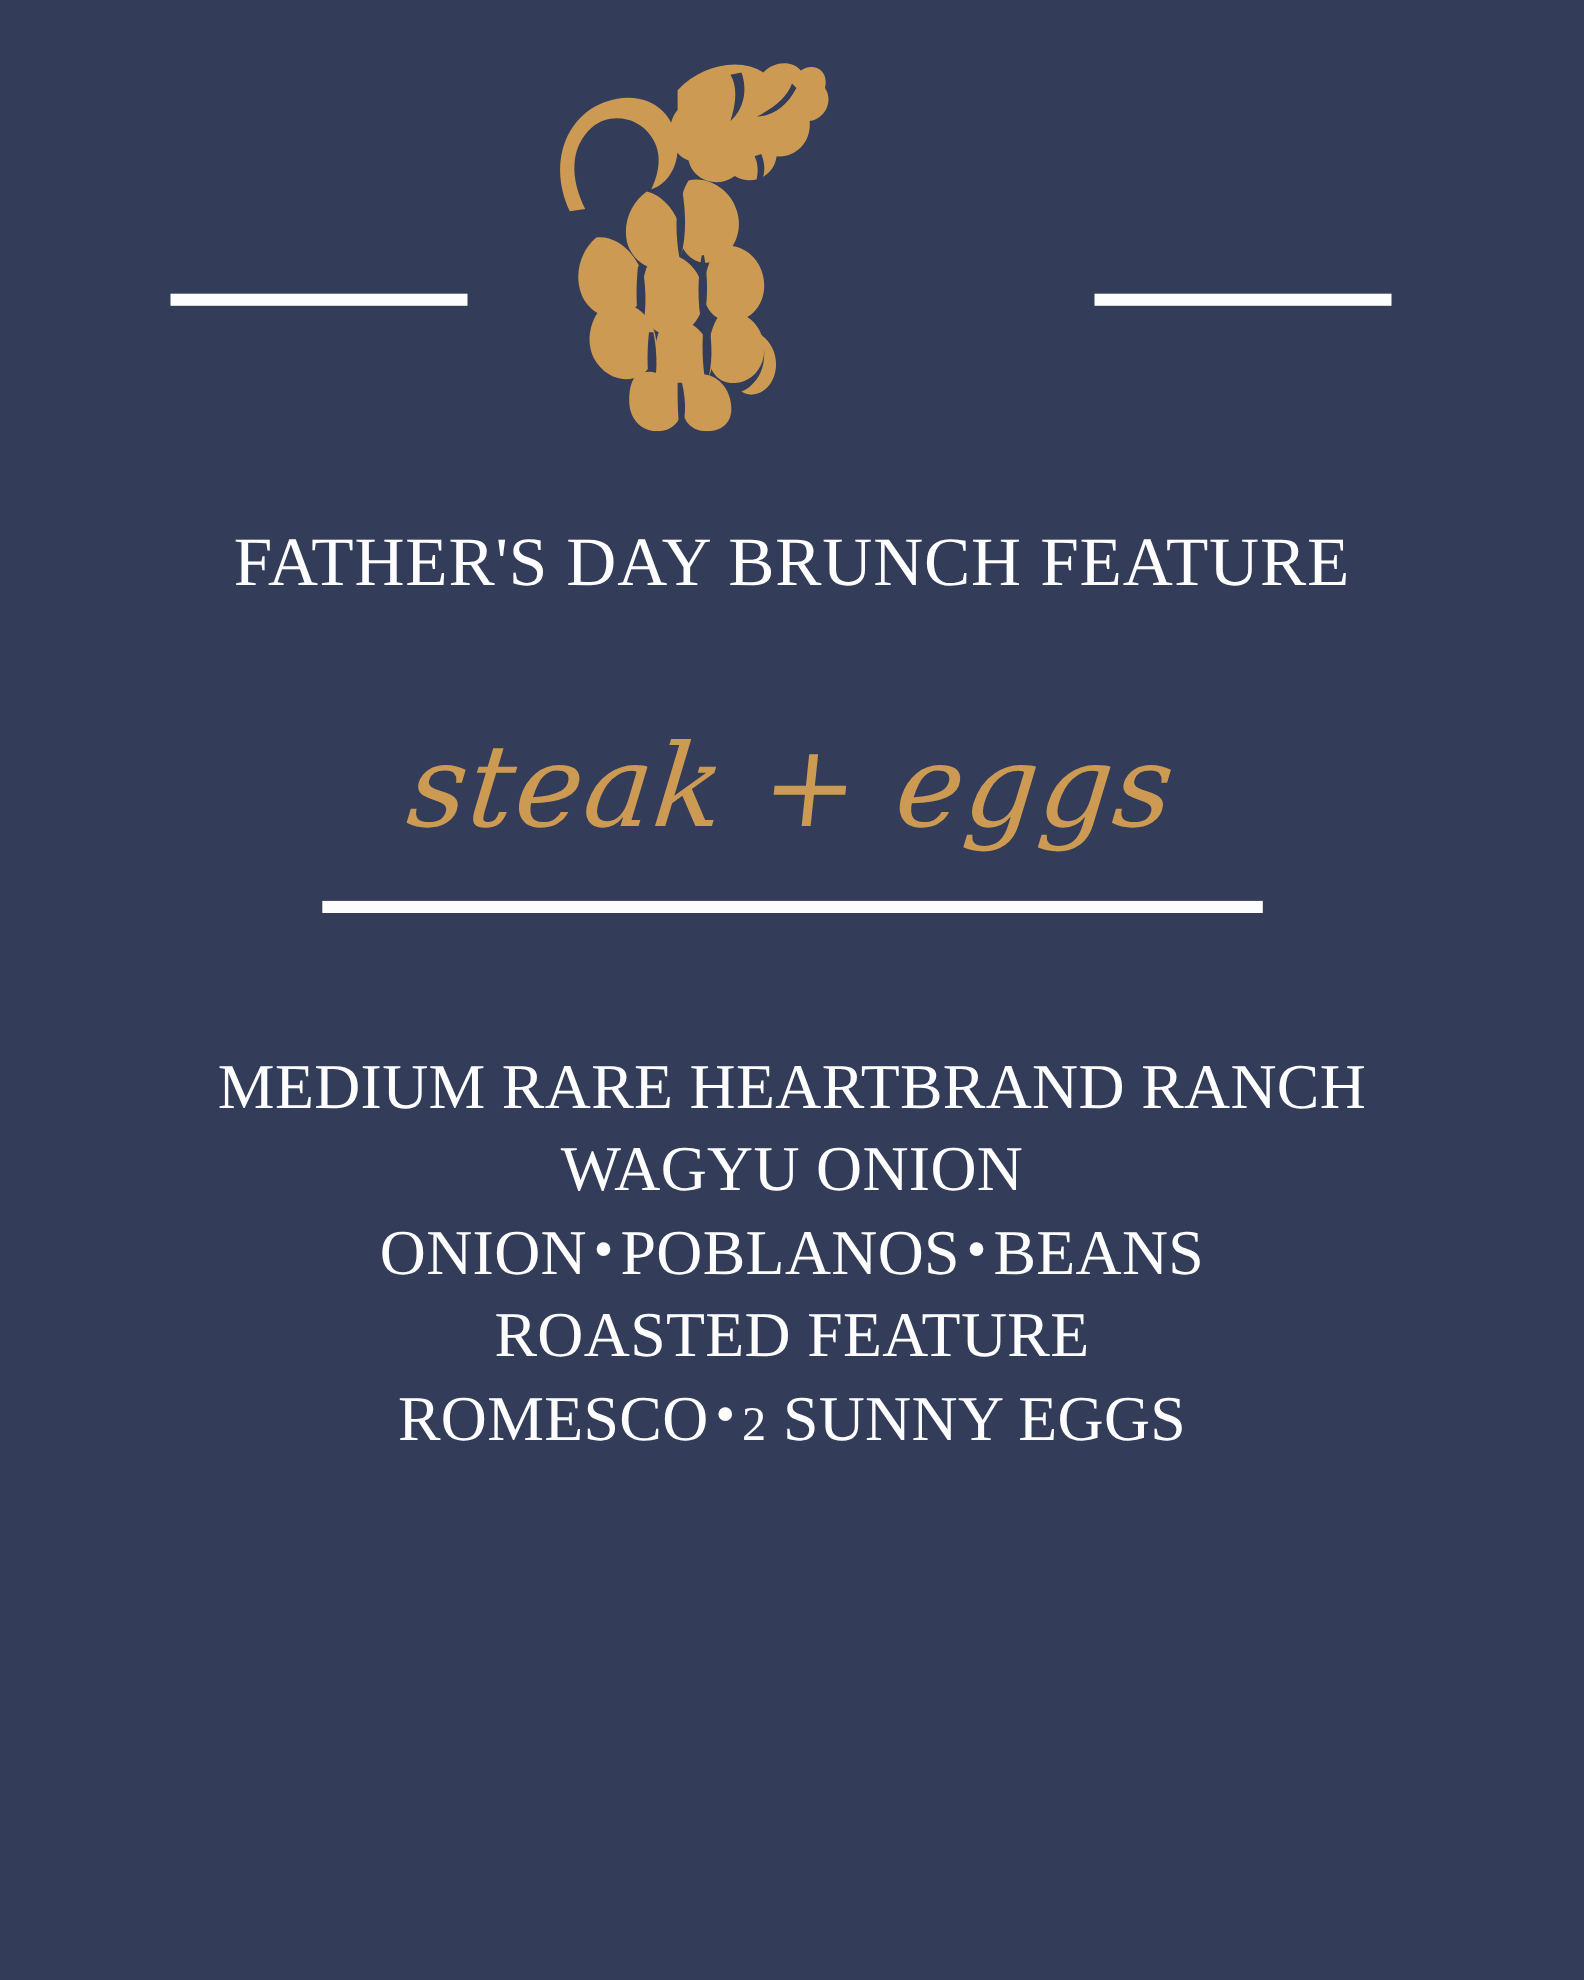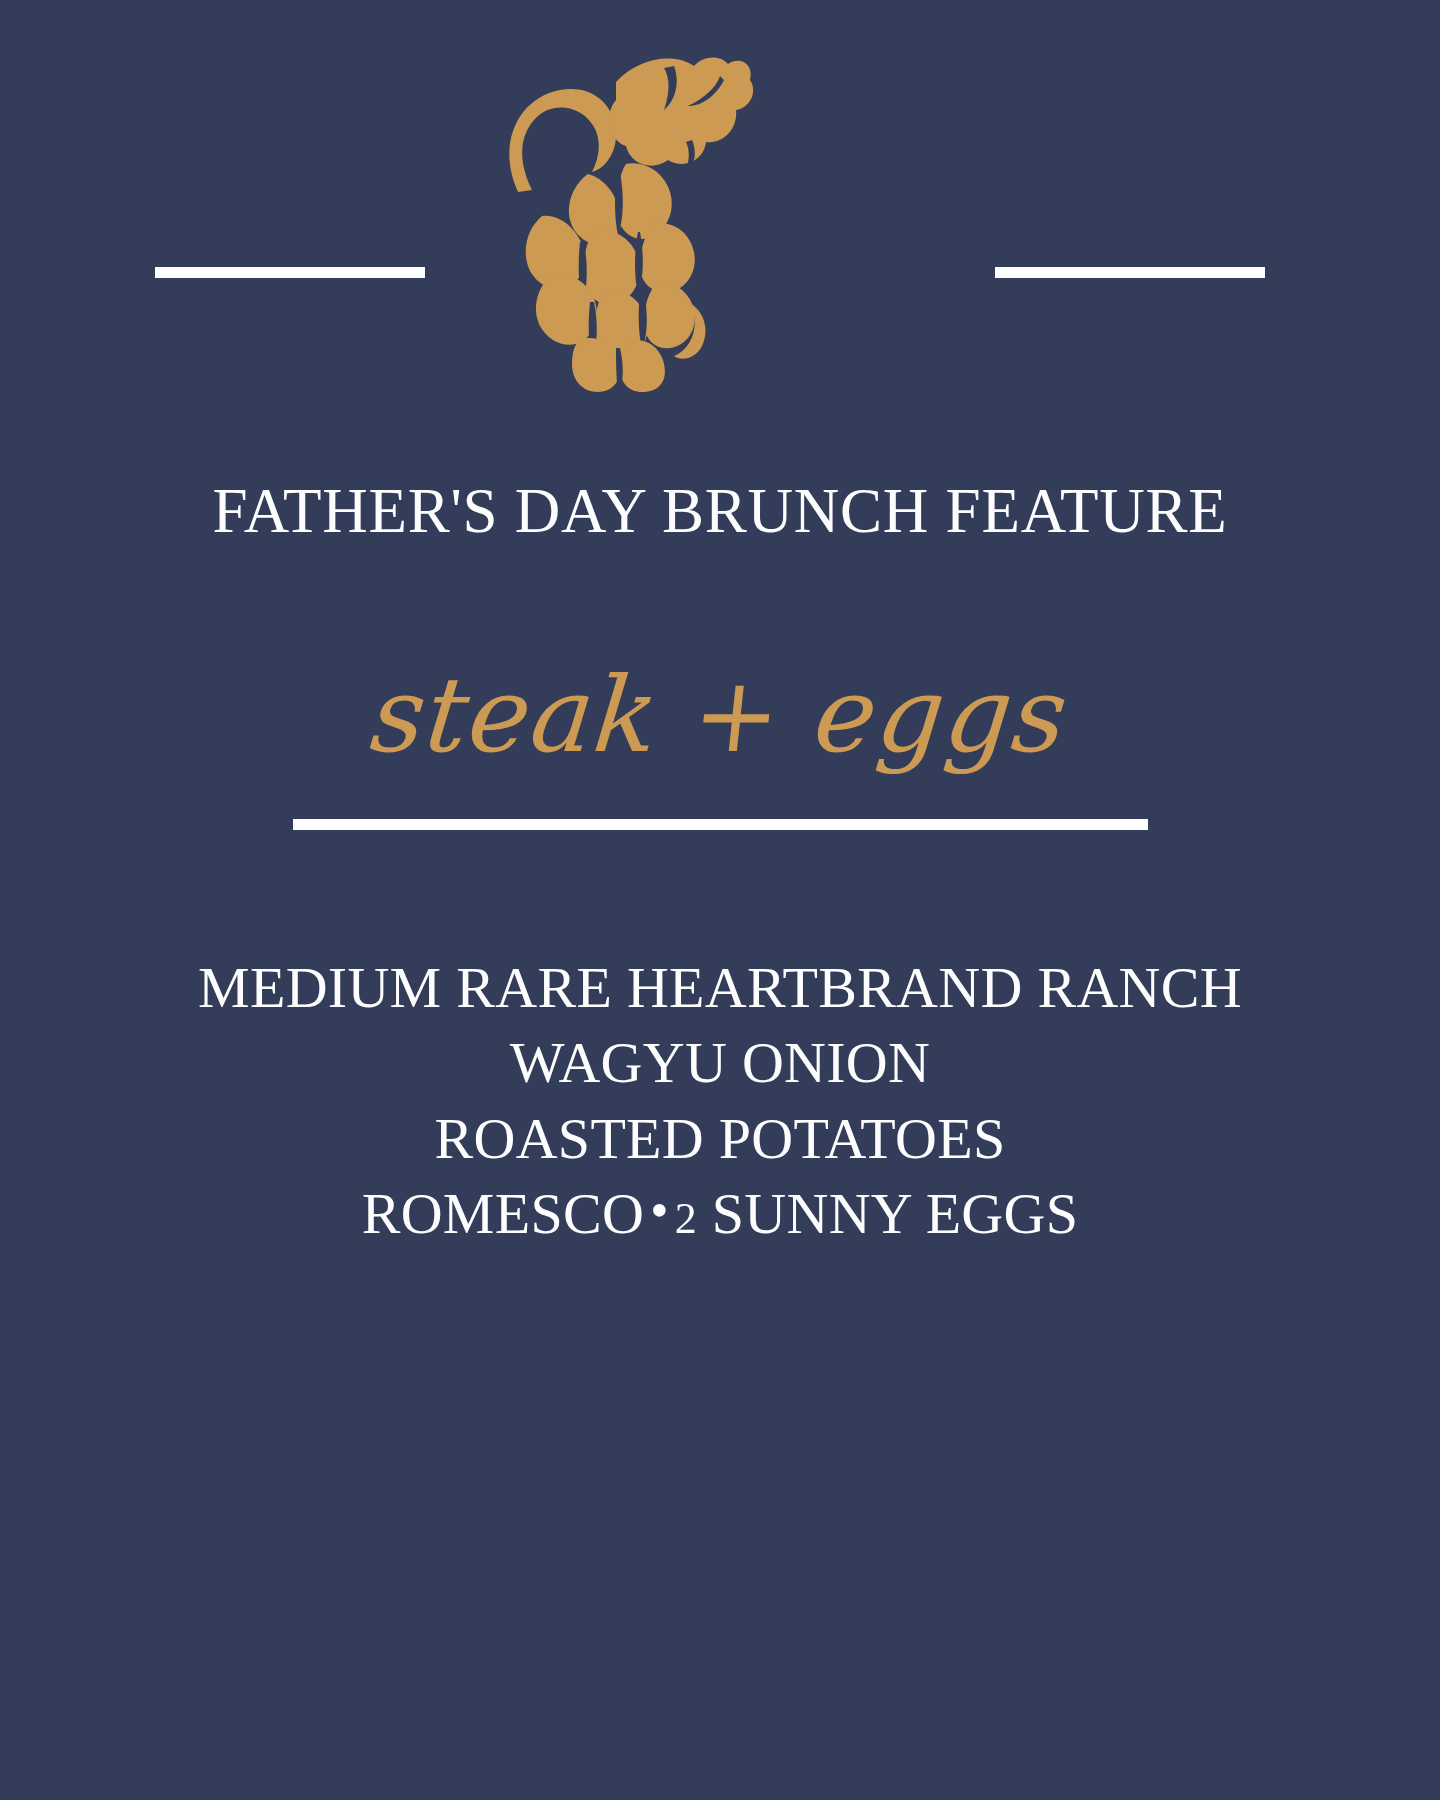--- a/index.html
+++ b/index.html
@@ -186,22 +186,25 @@
   <div class="script" style="color: rgb(204, 154, 82);">steak  +  eggs</div>
 
   <div class="divider" style="background: rgb(253, 253, 253);"></div>
 
   <div class="description" style="color: rgb(253, 253, 253);">
 
     <span class="line">MEDIUM RARE HEARTBRAND RANCH</span>
 
     <span class="line">WAGYU ONION</span>
 
-
-    <span class="line">ROASTED POTATOES</span>
+    <span class="line">
+      <span>ONION</span><span class="dot">•</span><span>POBLANOS</span><span class="dot">•</span><span>BEANS</span>
+    </span>
+
+    <span class="line">ROASTED FEATURE</span>
 
     <span class="line">
       <span>ROMESCO</span><span class="dot">•</span><span class="qty">2</span>&nbsp;<span>SUNNY EGGS</span>
     </span>
 
   </div>
 
 </div>
 
 </body></html>

